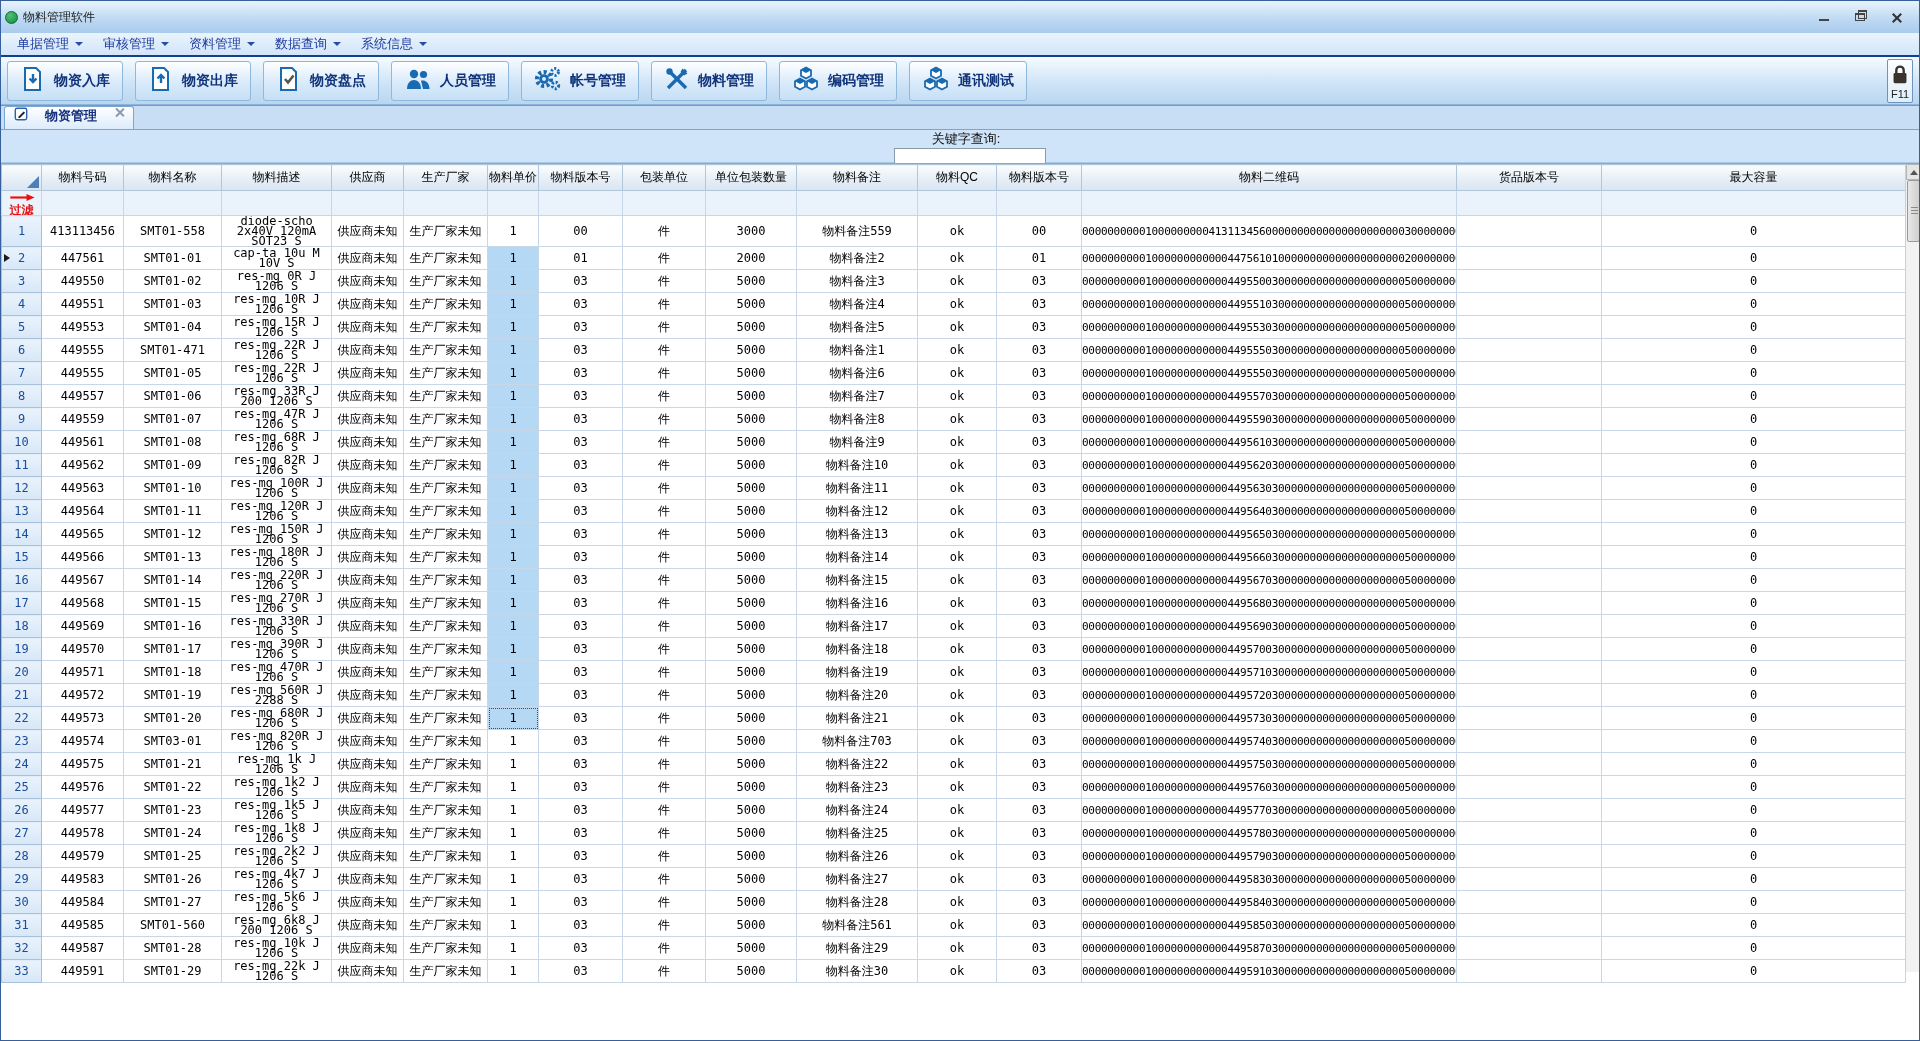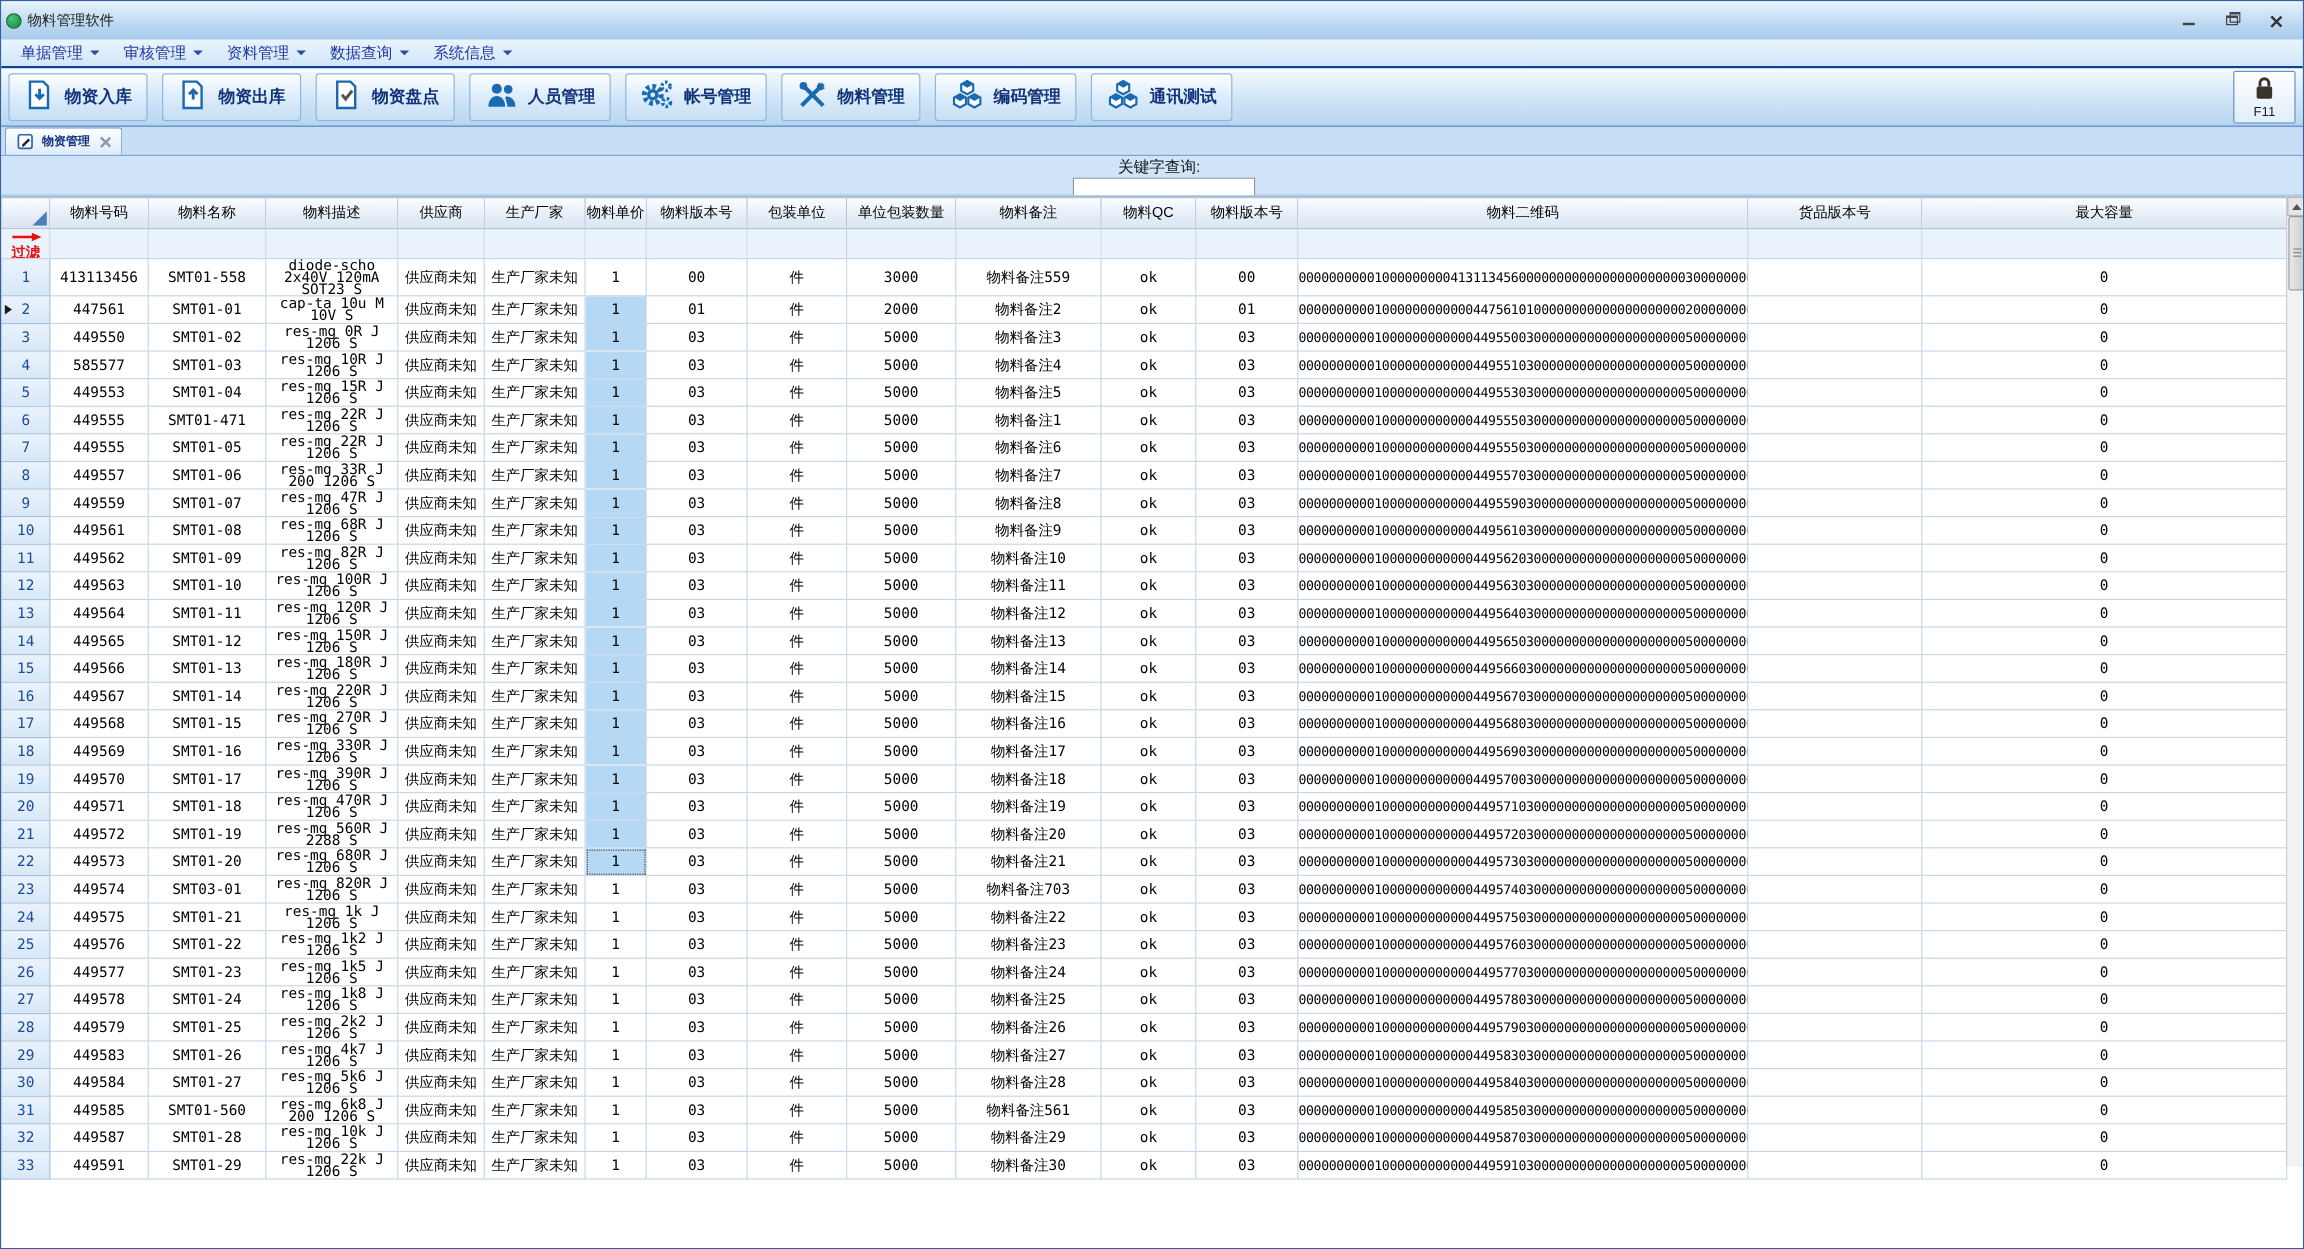--- a/index.html
+++ b/index.html
@@ -24,26 +24,26 @@
   .menubar { height:22px; background:linear-gradient(#eaf4fd,#d2e5f8); display:flex; align-items:center; padding-left:6px; }
   .menu-item { display:flex; align-items:center; gap:6px; padding:2px 10px; font-size:13px; color:#1e3a9e; cursor:default; }
   .caret { width:0; height:0; border-left:4px solid transparent; border-right:4px solid transparent; border-top:4px solid #2a4aa8; }
   .navy-line { height:2px; background:#123f8e; }
 
   
   .toolbar { height:48px; background:linear-gradient(#f6fbff,#cfe4f7 55%,#b9d6f0); border-bottom:1px solid #8fb4da; display:flex; align-items:center; padding:0 6px; gap:12px; }
   .tb-btn { height:40px; min-width:116px; display:flex; align-items:center; gap:8px; padding:0 12px; border:1px solid #8fb8dd; border-radius:3px; background:linear-gradient(#feffff,#dcecfb 50%,#c6dff5); font-size:14px; font-weight:bold; color:#10337a; cursor:default; }
   .tb-btn svg { flex:0 0 auto; }
   .tb-spacer { flex:1 1 auto; }
-  .lock-btn { width:52px; height:44px; border:1px solid #6f94bc; border-radius:2px; background:linear-gradient(#fdfeff,#dfeefb); display:flex; flex-direction:column; align-items:center; justify-content:center; font-size:11px; color:#222; cursor:default; }
+  .lock-btn { width:26px; height:44px; border:1px solid #6f94bc; border-radius:2px; background:linear-gradient(#fdfeff,#dfeefb); display:flex; flex-direction:column; align-items:center; justify-content:center; font-size:11px; color:#222; cursor:default; }
   .thin-line { height:1px; background:#6b9bd2; }
 
   
   .tabbar { height:24px; background:#c8def4; display:flex; align-items:flex-end; padding-left:3px; border-bottom:1px solid #7aa6d6; }
-  .tab { height:23px; display:flex; align-items:center; gap:7px; padding:0 9px; border:1px solid #7aa6d6; border-bottom:none; border-radius:3px 3px 0 0; background:linear-gradient(#ffffff,#dcebfb); font-size:10px; font-weight:bold; color:#15317e; cursor:default; }
+  .tab { height:23px; display:flex; gap:17px; padding:0 9px; border:1px solid #7aa6d6; border-bottom:none; border-radius:3px 3px 0 0; background:linear-gradient(#ffffff,#dcebfb); font-size:13px; font-weight:bold; color:#15317e; cursor:default; }
   .tab-close { position:relative; width:10px; height:10px; cursor:default; }
   .tab-close::before,.tab-close::after { content:""; position:absolute; left:4.5px; top:0; width:1.6px; height:11px; background:#8a9ab0; }
   .tab-close::before { transform:rotate(45deg);} .tab-close::after { transform:rotate(-45deg);}
 
   
   .querybar { height:33px; background:#cfe4f8; display:flex; align-items:center; padding-left:12px; border-bottom:1px solid #aac8e8;flex-direction:column; }
   .q-label { font-size:13px; color:#111; }
   .q-input { width:152px; height:20px; margin-left:8px; border:1px solid #8a9aa8; background:#fff; font-size:12px; padding:0 4px; }
   .q-btn { height:27px; min-width:104px; display:flex; align-items:center; justify-content:center; gap:8px; margin-right:19px; border:1px solid #7da7d9; border-radius:3px; background:linear-gradient(#feffff,#d5e8fa 55%,#c8e0f6); font-size:14px; color:#0f2f7a; cursor:default; }
   .q-btn:first-of-type { margin-left:82px; }
@@ -376,21 +376,21 @@
             <td>5000</td>
             <td>物料备注3</td>
             <td>ok</td>
             <td>03</td>
             <td class="qr">00000000001000000000000449550030000000000000000000050000000000</td>
             <td></td>
             <td>0</td>
           </tr>
           <tr>
             <td class="rn">4</td>
-            <td>585577</td>
+            <td>449551</td>
             <td>SMT01-03</td>
             <td class="desc">res-mg 10R J 1206 S</td>
             <td>供应商未知</td>
             <td>生产厂家未知</td>
             <td class="sel">1</td>
             <td>03</td>
             <td>件</td>
             <td>5000</td>
             <td>物料备注4</td>
             <td>ok</td>

